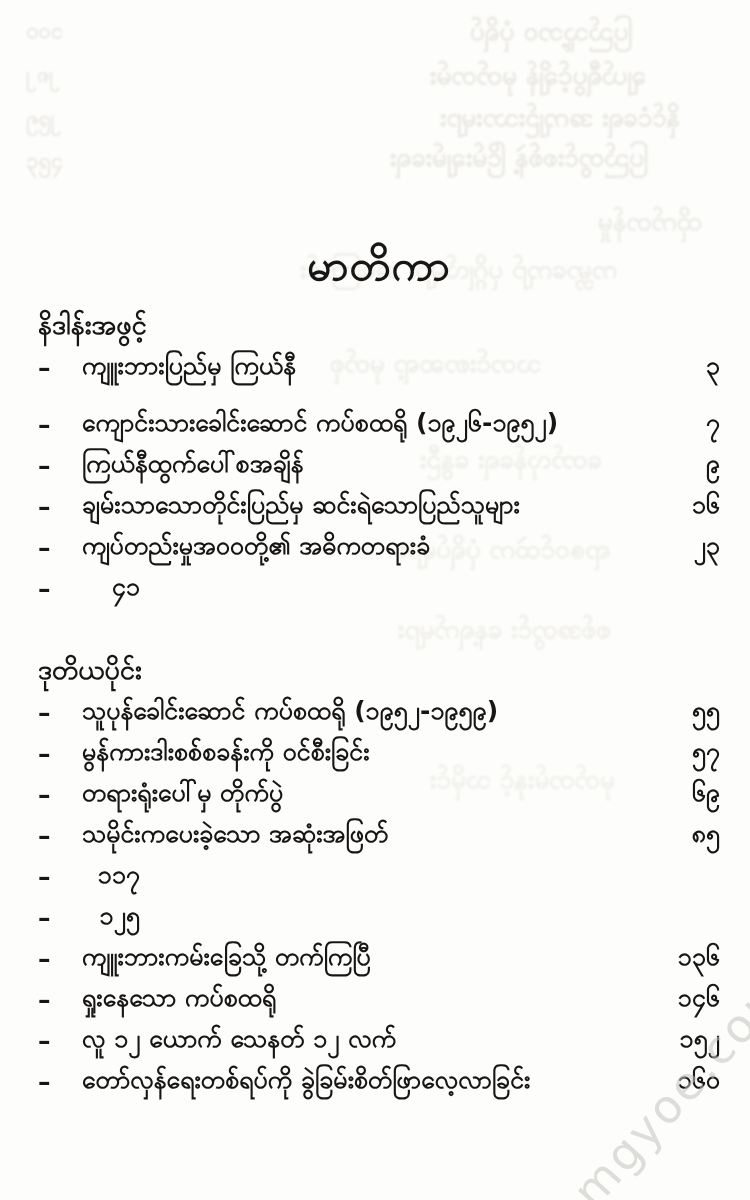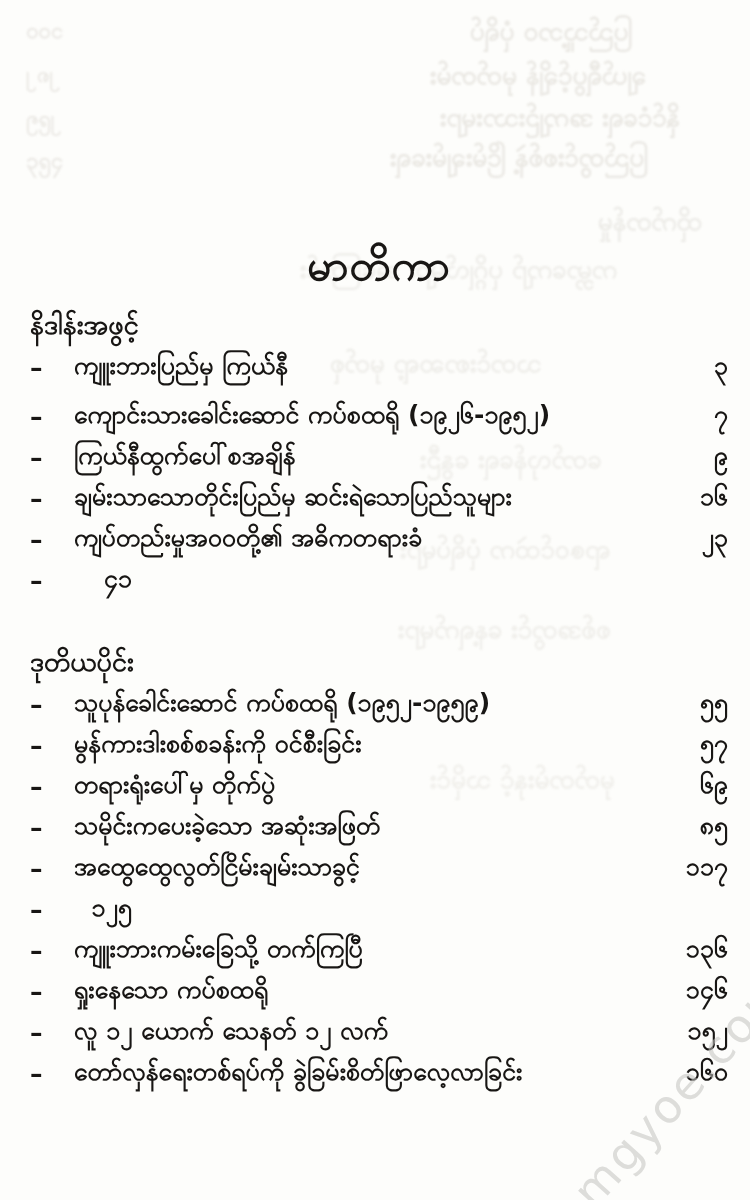--- a/index.html
+++ b/index.html
@@ -16,21 +16,21 @@
     padding:0 14px 0 22px;
     box-sizing:border-box;
   }
   .title {
     margin:240px 0 0 0;
     height:52px; line-height:52px;
     font-size:42px; font-weight:700;
     text-align:center;
     letter-spacing:1px;
   }
-  .section { margin:8px; }
+  .section { margin:16px; }
   .section-header {
     font-size:27px; font-weight:700;
     line-height:34px;
   }
   .sec-a .section-header { margin-top:16px; }
   .sec-b .section-header { margin-top:39px; }
   .sec-c .section-header { margin-top:44px; }
   .rows { margin-top:5px; }
   .row {
     display:flex; align-items:center;
@@ -166,21 +166,20 @@
           <span class="text">တရားရုံးပေါ်မှ တိုက်ပွဲ</span>
           <span class="num">၆၉</span>
         </div>
         <div class="row">
           <span class="dash">–</span>
           <span class="text">သမိုင်းကပေးခဲ့သော အဆုံးအဖြတ်</span>
           <span class="num">၈၅</span>
         </div>
         <div class="row">
           <span class="dash">–</span>
-          <span class="text">အထွေထွေလွတ်ငြိမ်းချမ်းသာခွင့်</span>
           <span class="num">၁၁၇</span>
         </div>
         <div class="row">
           <span class="dash">–</span>
           <span class="num">၁၂၅</span>
         </div>
         <div class="row">
           <span class="dash">–</span>
           <span class="text">ကျူးဘားကမ်းခြေသို့ တက်ကြပြီ</span>
           <span class="num">၁၃၆</span>

